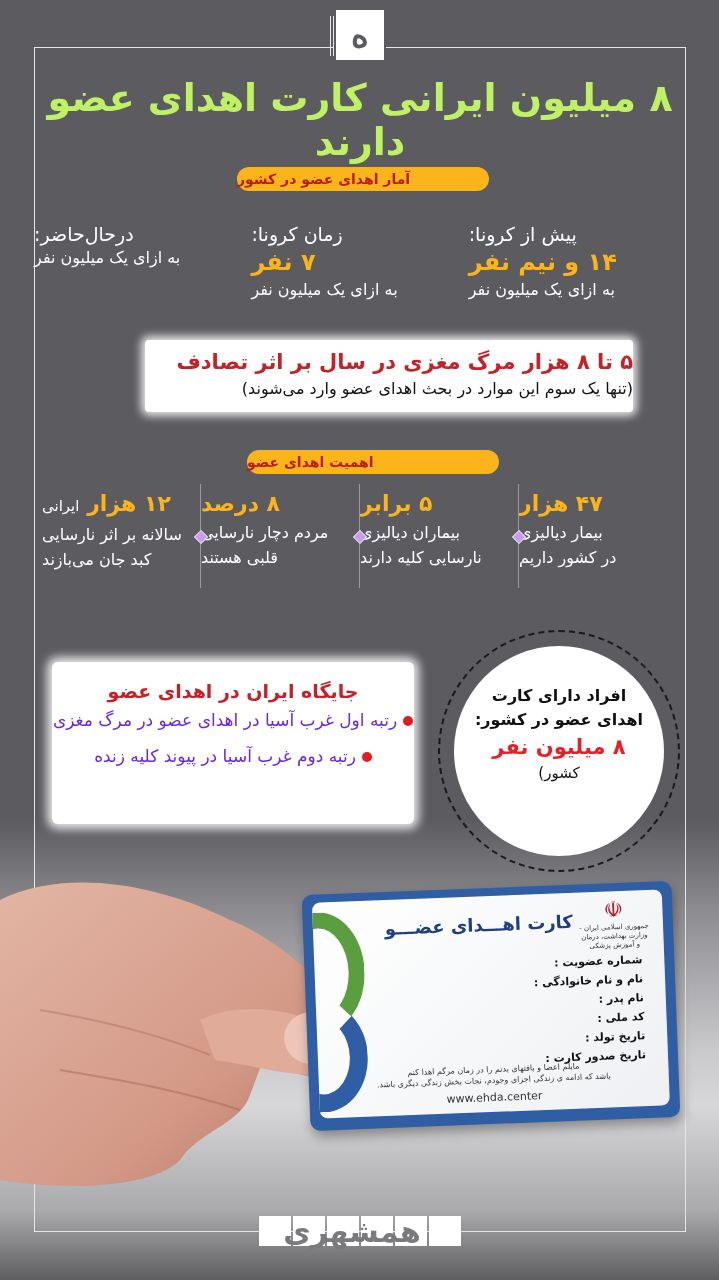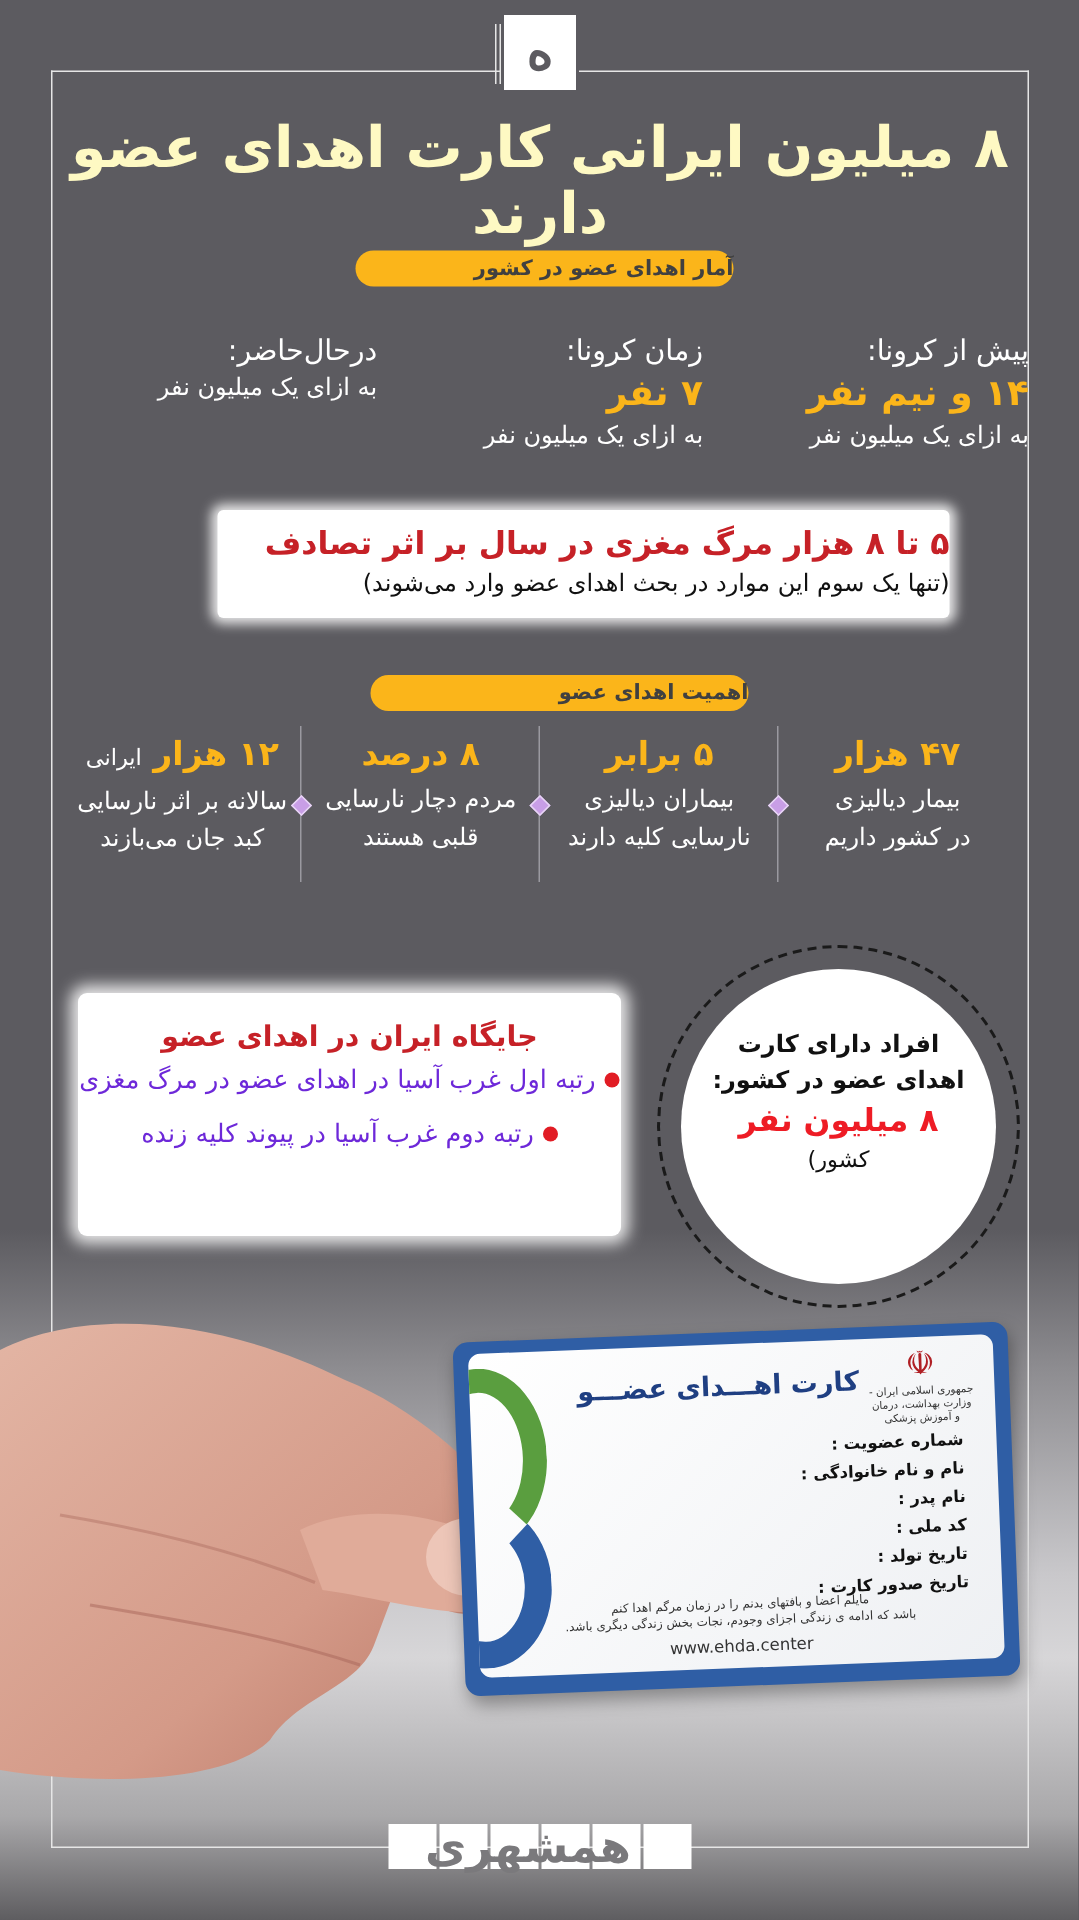--- a/index.html
+++ b/index.html
@@ -29,46 +29,46 @@
   }
   .logo-box .glyph {
     font-family: "DejaVu Serif", serif; font-size: 34px; font-weight: bold; color: #5c5b60; line-height: 1;
   }
   .logo-box .bind-lines {
     position: absolute; left: -6px; top: 6px; width: 4px; height: 40px;
     border-left: 1.5px solid #e6e6e6; border-right: 1.5px solid #e6e6e6;
   }
   .title {
     position: absolute; left: 40px; top: 76px; width: 640px; text-align: center;
-    color: #fef9c3; font-size: 38px; font-weight: bold; letter-spacing: -0.5px;
+    color: #bef264; font-size: 38px; font-weight: bold; letter-spacing: -0.5px;
   }
   .pill {
     position: absolute; background: #fbb51a; border-radius: 12px; height: 24px;
-    text-align: right; font-weight: bold; font-size: 14px; color: #404040; line-height: 24px;
+    text-align: left; font-weight: bold; font-size: 14px; color: #b91c1c; line-height: 24px;
   }
   .pill1 { left: 237px; top: 167px; width: 252px; }
   .pill2 { left: 247px; top: 450px; width: 252px; }
 
   .stats3 { position: absolute; top: 222px; left: 34px; width: 652px; display: flex; flex-direction: row; }
-  .stat { width: 33.33%; text-align: right; color: #fff; }
+  .stat { width: 33.33%; text-align: left; color: #fff; }
   .stat .label { font-size: 19px; line-height: 24px; }
   .stat .value { font-size: 24px; font-weight: bold; color: #fbb51a; line-height: 32px; }
   .stat .sub { font-size: 16px; line-height: 24px; }
 
   .deaths-box {
     position: absolute; left: 145px; top: 340px; width: 488px; height: 72px;
     background: #ffffff; border-radius: 4px;
     box-shadow: 0 0 8px 4px rgba(255,255,255,0.85);
     text-align: right;
   }
   .deaths-box .main { color: #c62127; font-size: 21px; font-weight: bold; margin-top: 7px; line-height: 30px; }
   .deaths-box .note { color: #111; font-size: 16px; line-height: 24px; }
 
   .importance { position: absolute; top: 484px; left: 42px; width: 636px; height: 104px; display: flex; flex-direction: row; }
-  .imp-item { flex: 1; text-align: center; color: #fff; position: relative; padding-top: 4px; }
+  .imp-item { flex: 1; text-align: left; color: #fff; position: relative; padding-top: 4px; }
   .imp-item .value { font-size: 22px; font-weight: bold; color: #fbb51a; line-height: 32px; }
   .imp-item .value .small { font-size: 15px; color: #fff; font-weight: normal; }
   .imp-item .line { font-size: 16px; line-height: 25px; }
   .divider {
     position: absolute; left: 0; top: 0; width: 0; height: 104px; border-left: 1.5px solid #9a99a0;
   }
   .diamond {
     position: absolute; left: -5px; top: 48px; width: 10px; height: 10px;
     background: #c89ee6; transform: rotate(45deg); border: 1px solid #e8d6f5;
   }

